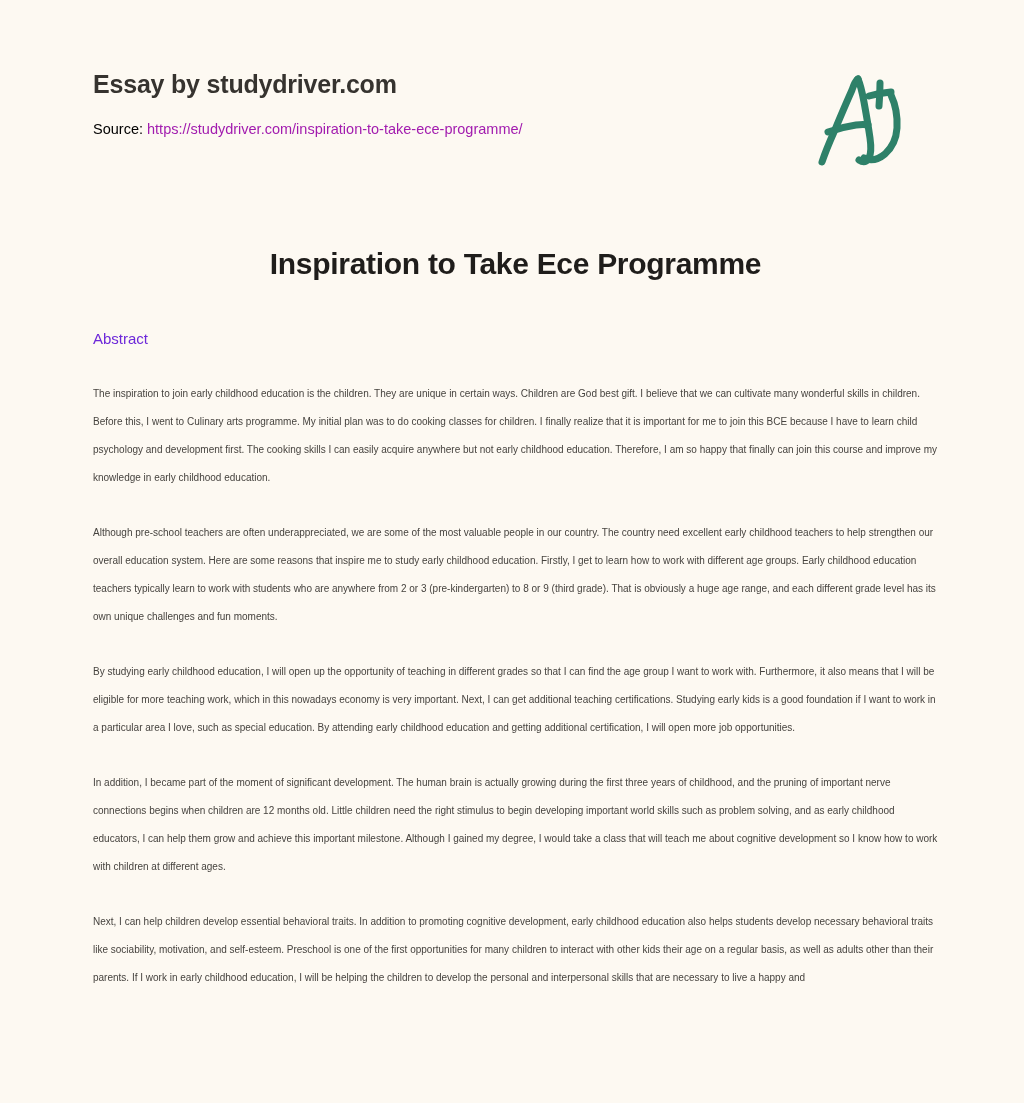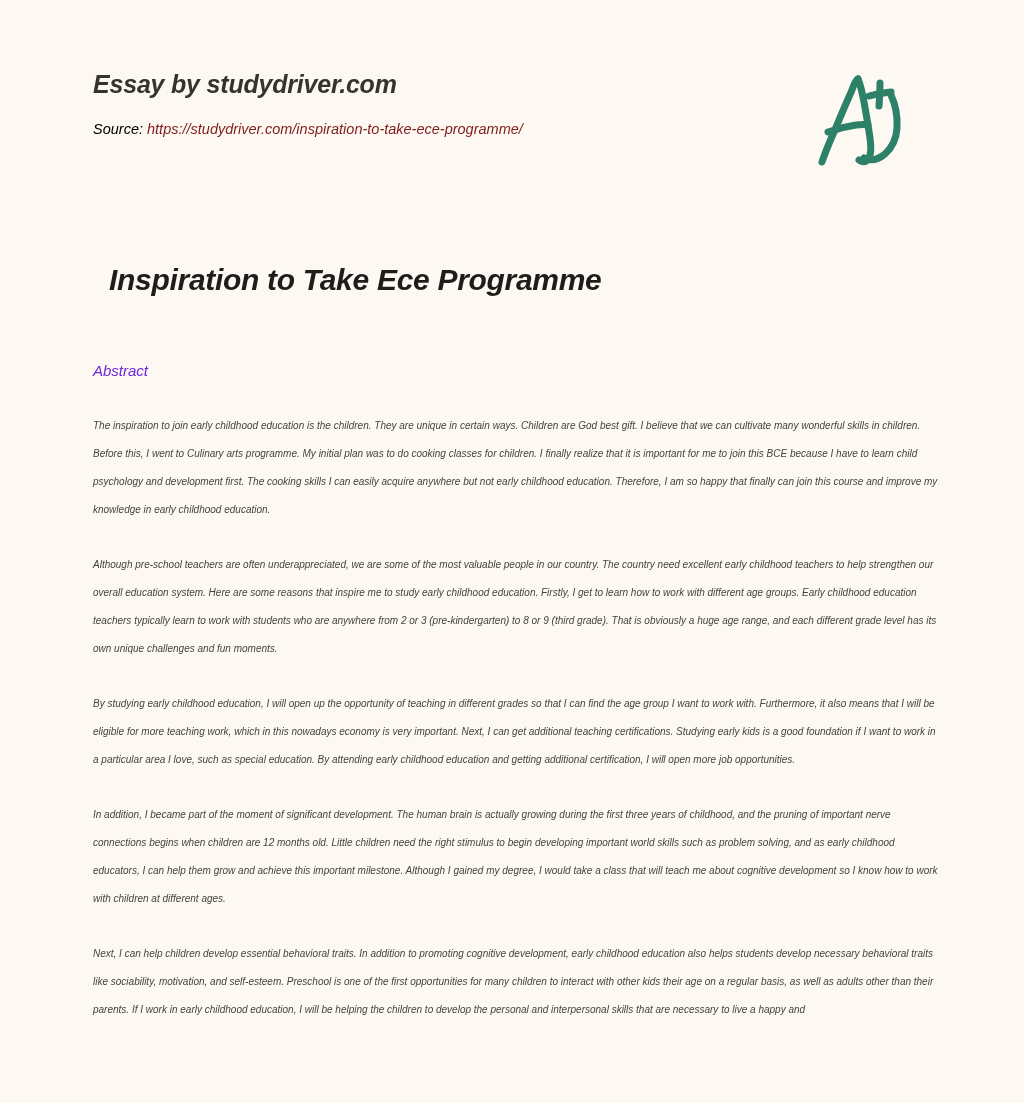--- a/index.html
+++ b/index.html
@@ -15,21 +15,20 @@
     color: #3c3a37;
     overflow: hidden;
     position: relative;
   }
 
   .page {
     position: relative;
     width: 1024px;
     height: 1103px;
     box-sizing: border-box;
-    font-style: italic;
   }
 
   
   .header {
     position: absolute;
     left: 0;
     top: 0;
     width: 1024px;
     height: 200px;
   }
@@ -52,21 +51,21 @@
     font-size: 14.5px;
     color: #8d8a85;
     white-space: nowrap;
   }
 
   .source-label {
     color: #000000;
   }
 
   .source-url {
-    color: #7f1d1d;
+    color: #a21caf;
     text-decoration: none;
   }
 
   
   .logo {
     position: absolute;
     left: 812px;
     top: 70px;
     width: 100px;
     height: 100px;
@@ -75,26 +74,27 @@
 
   
   .article {
     position: absolute;
     left: 93px;
     top: 246px;
     width: 845px;
   }
 
   .article-title {
-    margin: 16px;
+    margin: 0;
     font-size: 30px;
     font-weight: bold;
     line-height: 1.22;
     letter-spacing: -0.3px;
     color: #1f1d1b;
+    text-align: center;
   }
 
   .abstract-label {
     margin: 0;
     padding-top: 42px;
     font-size: 15px;
     line-height: 28px;
     color: #6d28d9;
   }
 

